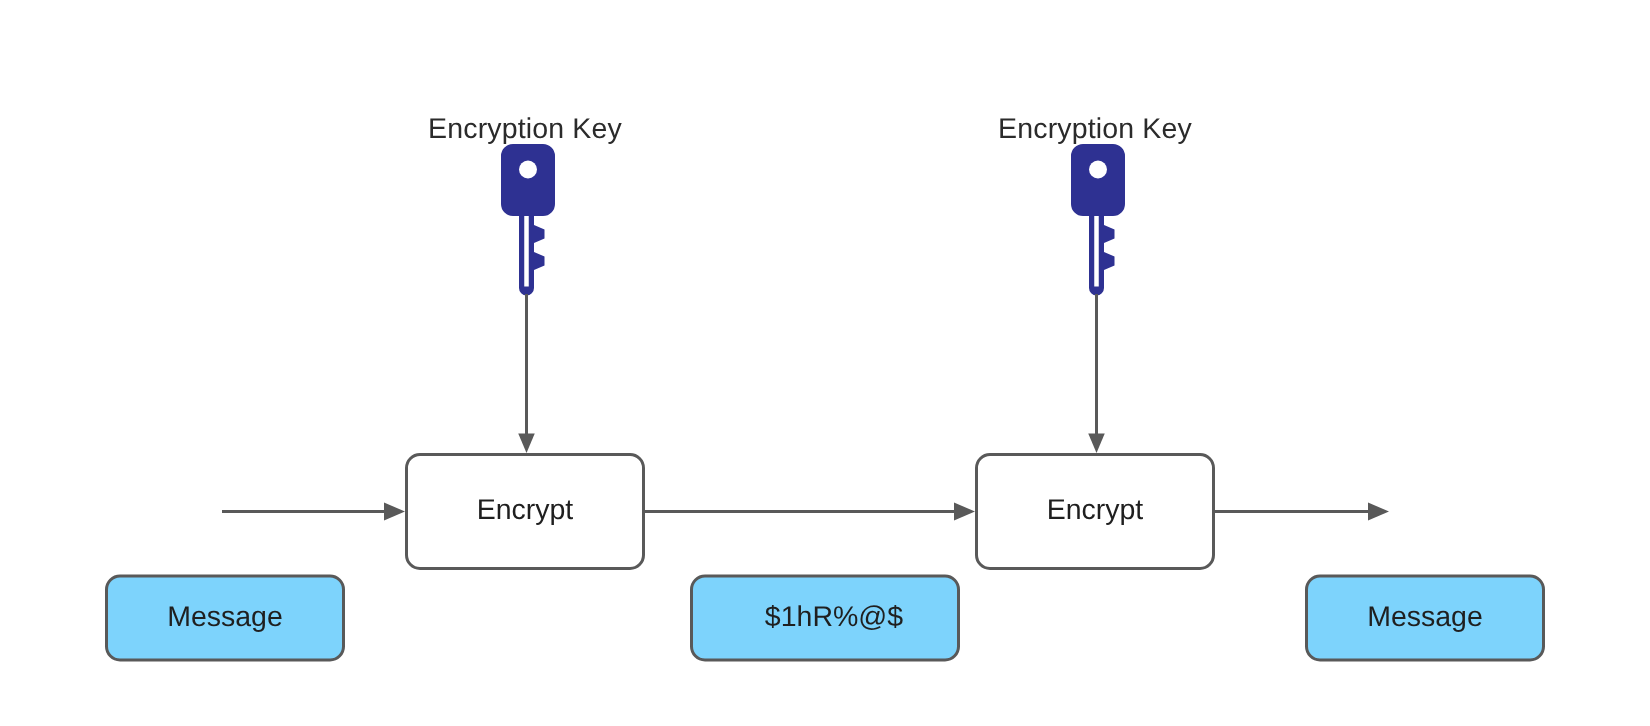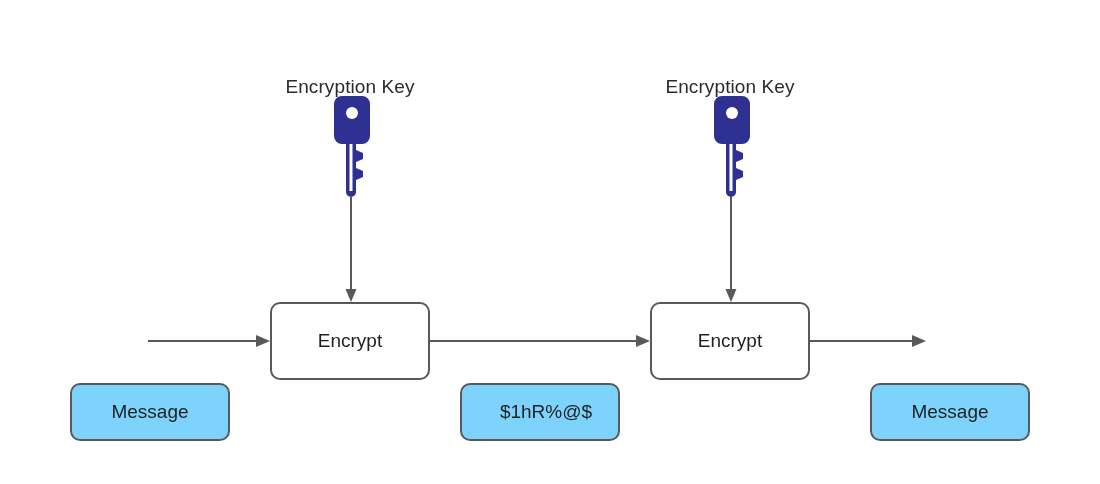--- a/index.html
+++ b/index.html
@@ -151,21 +151,21 @@
   </div>
 
   <div class="proc-box" style="left:650px; top:302px; width:160px; height:78px;">
     <span>Encrypt</span>
   </div>
 
   <div class="data-box" style="left:70px; top:383px; width:160px; height:58px;">
     <span>Message</span>
   </div>
 
-  <div class="data-box" style="left:460px; top:383px; width:160px; height:58px;padding-left:12px;">
+  <div class="data-box" style="left:460px; top:383px; width:180px; height:58px;padding-left:12px;">
     <span>$1hR%@$</span>
   </div>
 
   <div class="data-box" style="left:870px; top:383px; width:160px; height:58px;">
     <span>Message</span>
   </div>
 
 </div>
 
 </body></html>

